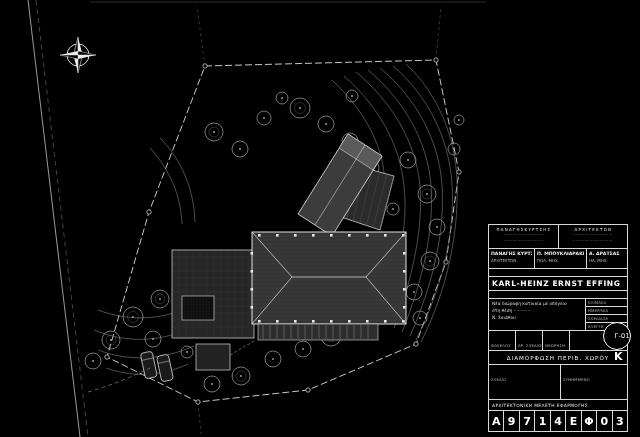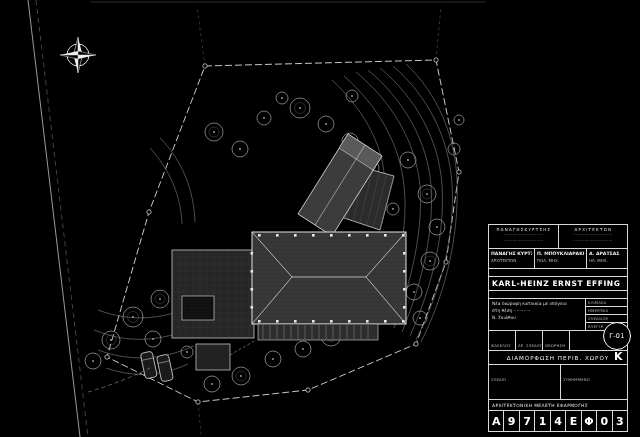--- a/index.html
+++ b/index.html
@@ -37,21 +37,21 @@
   .r8{height:14px;display:flex;align-items:center;justify-content:center;font-size:5.6px;color:#f2f2f2;letter-spacing:1px;white-space:nowrap}
   .r9{display:flex;height:34px;border-bottom:none}
   .bcol{width:72px;border-right:1px solid #d9d9d9;padding:1px 2px}
   .bcol:last-child{border-right:none;flex:1}
 
   .series{position:absolute;left:488px;top:400px;width:140px;height:11px;border:1px solid #d9d9d9;border-top:none;display:flex;align-items:center;padding:0 3px;font-size:4.4px;color:#e5e5e5;letter-spacing:.4px;background:#000;white-space:nowrap;overflow:hidden}
   .code{position:absolute;left:488px;top:411px;width:140px;height:21px;display:flex;border:1px solid #d9d9d9;border-top:none;background:#000}
   .cell{flex:1;border-right:1px solid #d9d9d9;color:#fff;display:flex;align-items:center;justify-content:center;font-size:11px;font-weight:bold}
   .cell:last-child{border-right:none}
 
-  .rev{position:absolute;left:603px;top:322px;width:28px;height:28px;border:1.5px solid #fff;border-radius:50%;background:#000;color:#fff;display:flex;align-items:center;justify-content:center;font-size:6.5px;letter-spacing:.3px;z-index:5}
+  .rev{position:absolute;left:603px;top:322px;width:28px;height:28px;border:1.5px solid #fff;border-radius:50%;background:#000;color:#fff;display:flex;align-items:center;justify-content:flex-end;font-size:6.5px;letter-spacing:.3px;z-index:5}
   .keyletter{position:absolute;left:614px;top:350px;color:#fff;font-size:11px;font-weight:bold;z-index:5}
 </style>
 </head>
 <body>
 
 <div class="canvas">
 
   <svg class="plan" width="640" height="437" viewBox="0 0 640 437">
 
     <line x1="90" y1="2" x2="486" y2="2" stroke="#2e2e2e" stroke-width="1"></line>

